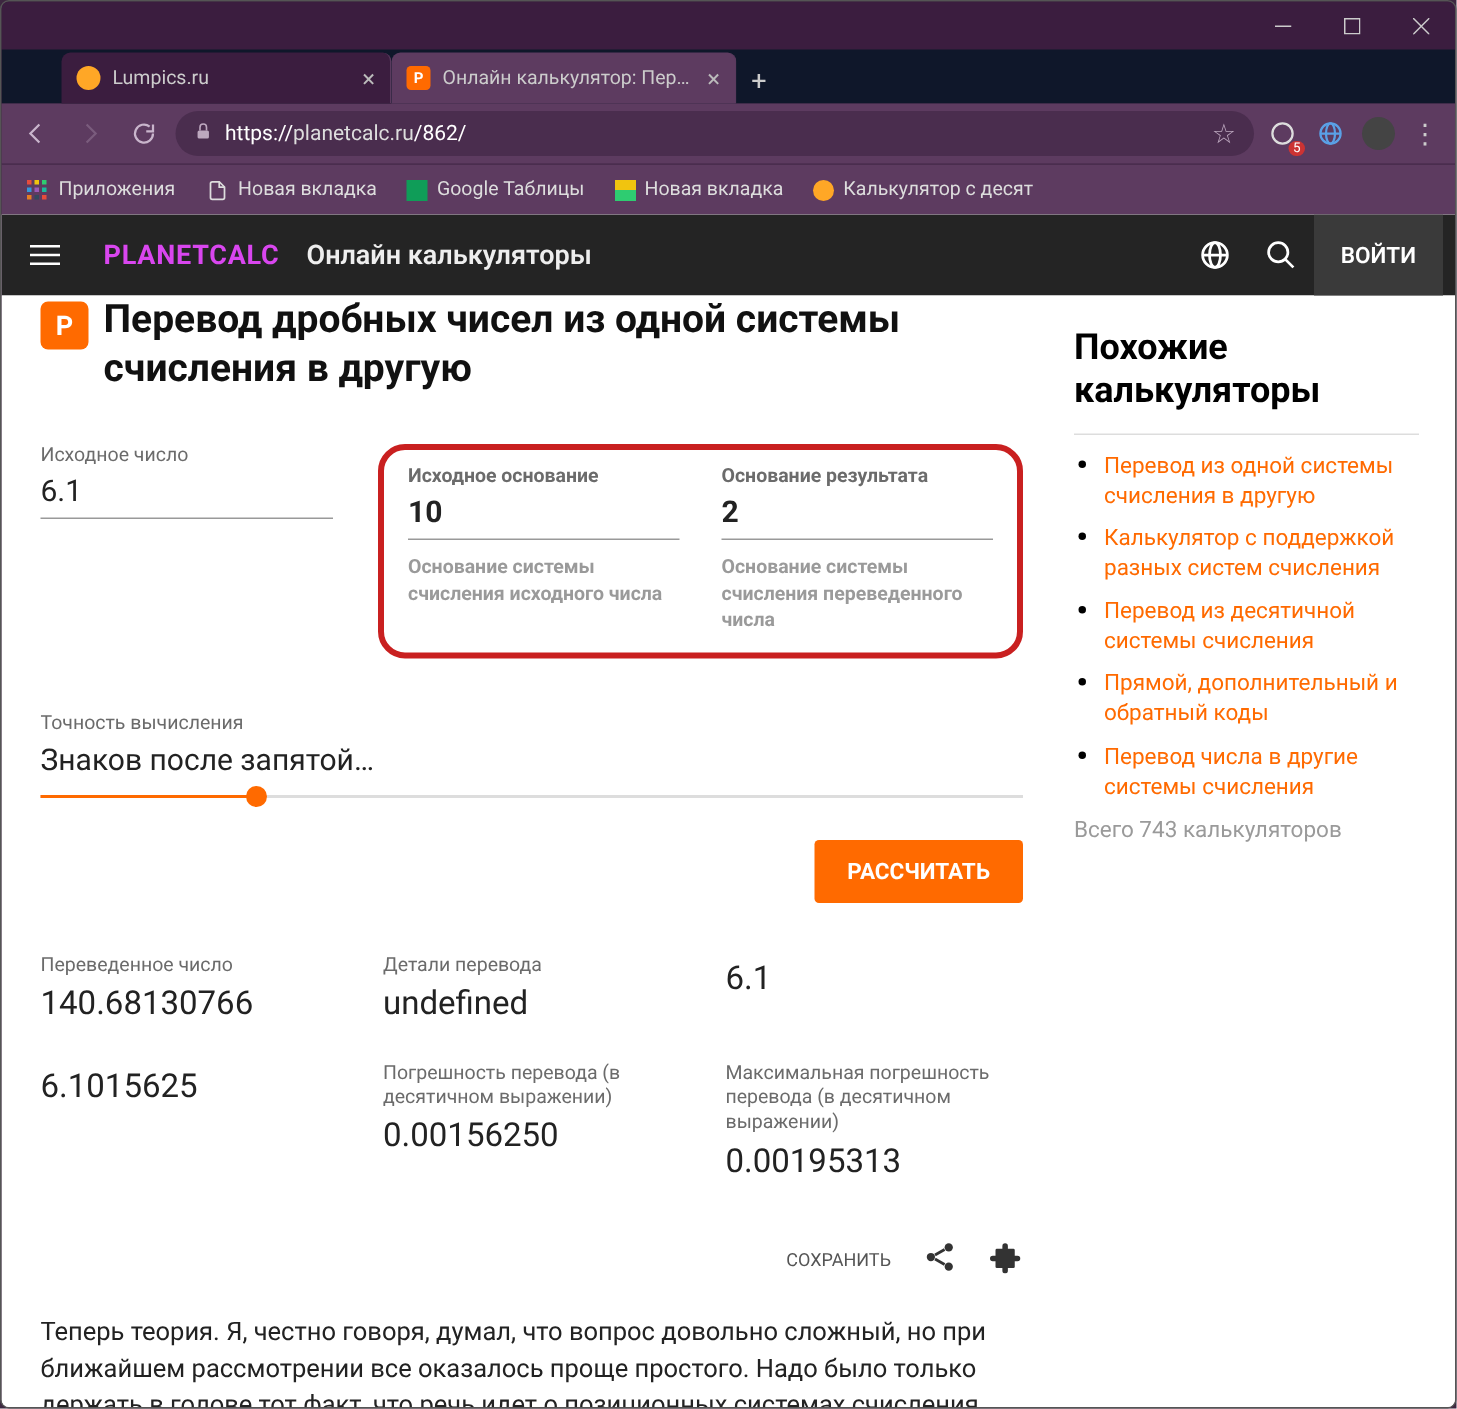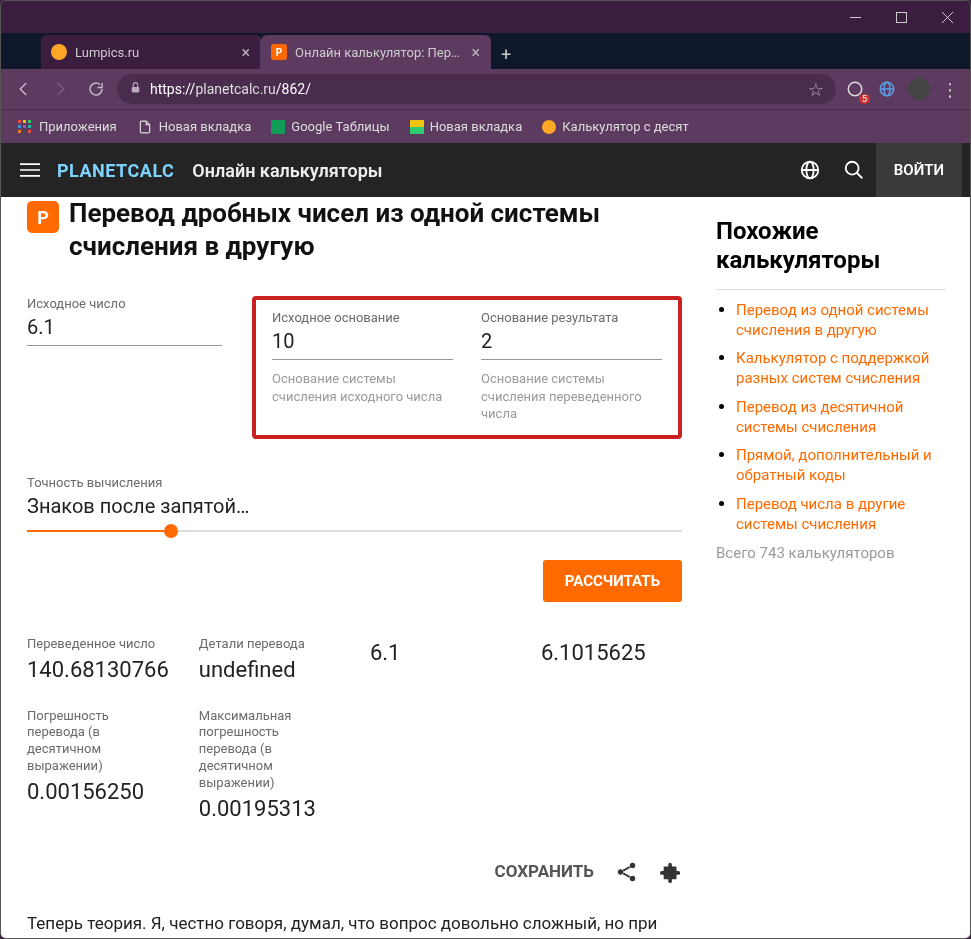--- a/index.html
+++ b/index.html
@@ -28,50 +28,50 @@
 .avatar{width:22px;height:22px;border-radius:50%;background:#444;}
 .menu-dots{color:#ccc;font-size:18px;width:24px;text-align:center;}
 .bookbar{background:#5d3b60;height:34px;display:flex;align-items:center;padding:0 10px;gap:8px;border-top:1px solid #4a2d4e;}
 .bm{display:flex;align-items:center;gap:6px;color:#ddd;font-size:13px;padding:3px 6px;}
 .bm .bmico{width:16px;height:16px;display:inline-flex;align-items:center;justify-content:center;}
 
 .viewport{background:#f4f4f4;height:calc(939px - 32px - 36px - 40px - 34px);overflow:hidden;position:relative;}
 .appbar{background:#242424;color:#fff;height:54px;display:flex;align-items:center;padding:0 8px;}
 .appbar .ham{width:42px;display:flex;align-items:center;justify-content:center;}
 .appbar .ham svg{width:20px;height:16px;stroke:#fff;stroke-width:2;}
-.appbar .brand{font-weight:700;letter-spacing:0.5px;font-size:18px;margin-left:6px;color:#7dd3fc;}
+.appbar .brand{font-weight:700;letter-spacing:0.5px;font-size:18px;margin-left:18px;color:#d946ef;}
 .appbar .sub{font-weight:600;font-size:18px;margin-left:18px;color:#eee;}
 .appbar .sp{flex:1;}
 .appbar .aicon{width:44px;height:44px;display:flex;align-items:center;justify-content:center;}
 .appbar .aicon svg{width:22px;height:22px;stroke:#fff;stroke-width:2;fill:none;}
 .login{background:#3a3a3a;color:#fff;height:54px;display:flex;align-items:center;padding:0 18px;font-weight:600;font-size:15px;}
 .page{background:#fff;margin:0 0 0 0;display:flex;}
 .main{flex:1;padding:0 26px 20px 26px;min-width:0;}
 .side{width:262px;padding:14px 24px 20px 8px;}
 .title-row{display:flex;align-items:flex-start;gap:10px;margin-top:0;}
 .title-ico{width:32px;height:32px;background:#ff6a00;border-radius:5px;color:#fff;display:flex;align-items:center;justify-content:center;font-weight:700;font-size:18px;margin-top:4px;flex-shrink:0;}
 h1{font-size:26px;font-weight:700;line-height:1.25;color:#111;}
 .inputs{display:flex;gap:30px;margin-top:34px;align-items:flex-start;}
 .field{flex:1;}
 .field .flabel{font-size:13px;color:#6b6b6b;margin-bottom:4px;}
 .field .fval{font-size:20px;color:#222;border-bottom:1.5px solid #999;padding-bottom:6px;}
 .field .fhelp{font-size:13px;color:#9a9a9a;margin-top:10px;line-height:1.35;}
-.hlbox{border:4px solid #c92020;border-radius:4px;padding:10px 16px 12px 16px;display:flex;gap:28px;flex:2;}
+.hlbox{border:4px solid #c92020;border-radius:18px;padding:10px 16px 12px 16px;display:flex;gap:28px;flex:2;font-weight:bold;}
 .hlbox .field{flex:1;}
 .precision{margin-top:36px;}
 .slider-wrap{position:relative;margin-top:6px;}
 .slider-line{height:2px;background:#ddd;position:relative;}
 .slider-fill{height:2px;background:#ff6a00;width:22%;}
 .slider-knob{width:14px;height:14px;background:#ff6a00;border-radius:50%;position:absolute;top:-6px;left:22%;transform:translateX(-50%);}
 .calc-btn{background:#ff6a00;color:#fff;font-weight:700;font-size:15px;padding:12px 22px;border:none;border-radius:3px;display:inline-block;margin-top:28px;float:right;}
 .clear{clear:both;}
-.results{display:grid;grid-template-columns:1fr 1fr 1fr 1fr;gap:26px 30px;margin-top:34px;}
+.results{display:grid;grid-template-columns:1fr 1fr 1fr;gap:26px 30px;margin-top:34px;}
 .res .rlabel{font-size:13px;color:#6b6b6b;line-height:1.3;}
 .res .rval{font-size:22px;color:#222;margin-top:4px;}
-.actions{display:flex;justify-content:flex-end;align-items:flex-start;gap:22px;margin-top:40px;color:#555;font-weight:700;font-size:17px;}
+.actions{display:flex;justify-content:flex-end;align-items:center;gap:22px;margin-top:40px;color:#555;font-weight:400;font-size:12px;}
 .actions svg{width:22px;height:22px;}
 .theory{font-size:17px;line-height:1.45;color:#222;margin-top:24px;padding-right:10px;}
 .side h2{font-size:24px;font-weight:700;line-height:1.2;margin-top:6px;}
 .side hr{border:none;border-top:1px solid #ddd;margin:14px 0 10px;}
 .side ul{list-style:disc;padding-left:20px;}
 .side li{margin-bottom:8px;}
 .side a{color:#ff6a00;text-decoration:none;font-size:15px;line-height:1.35;}
 .side .count{color:#9a9a9a;font-size:15px;margin-top:4px;line-height:1.5;}
 </style>
 </head>

